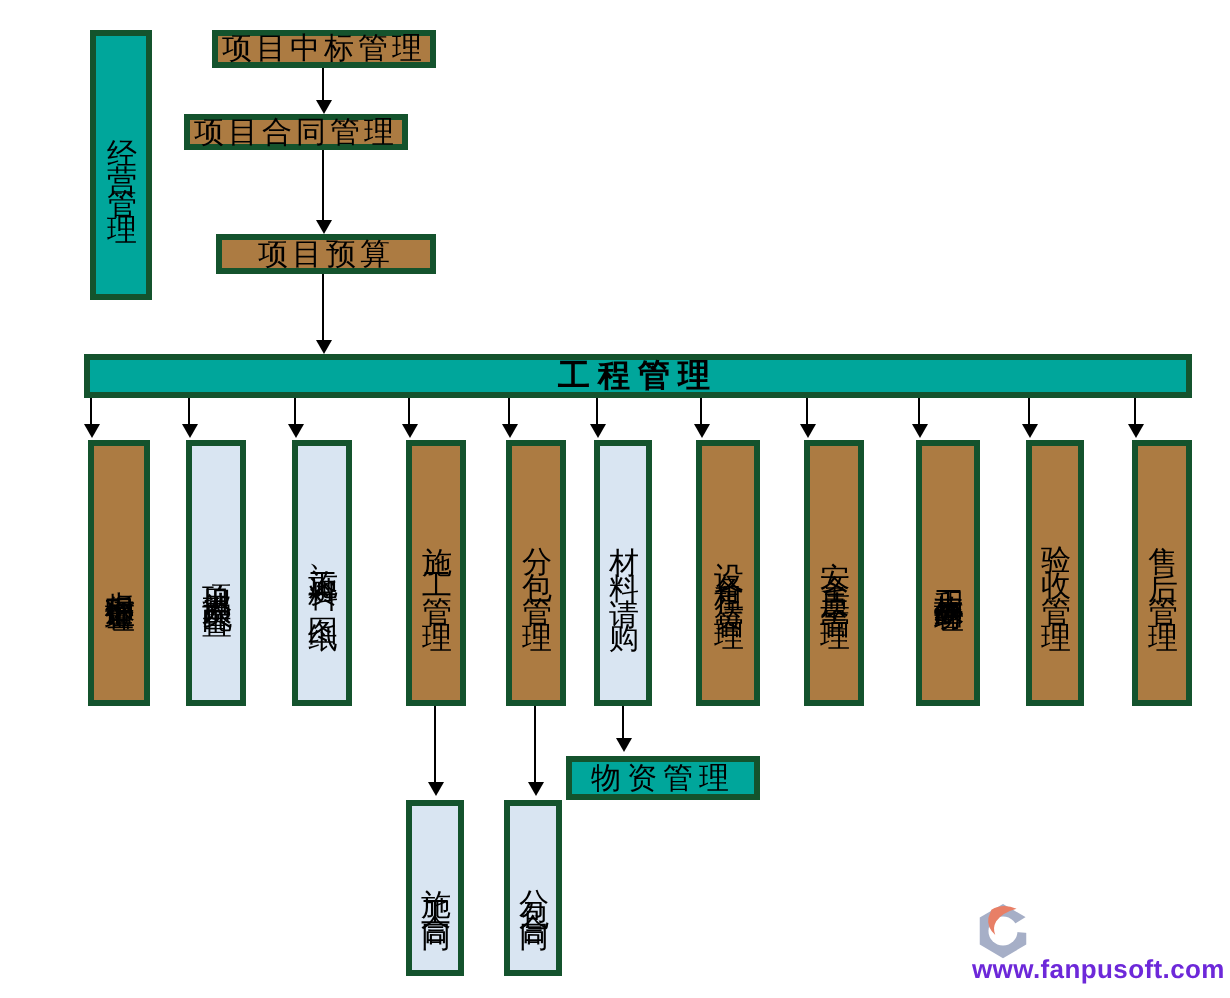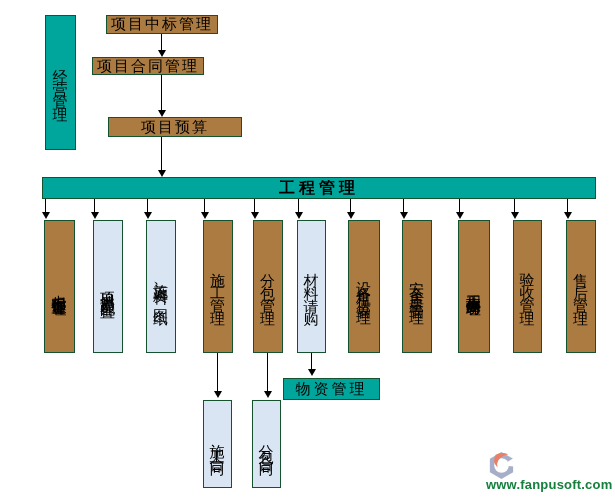--- a/index.html
+++ b/index.html
@@ -2,21 +2,21 @@
 <html><head>
 <meta charset="utf-8">
 <style>
   html,body{margin:0;padding:0;background:#ffffff;}
   #canvas{
     position:relative;width:615px;height:499px;background:#ffffff;overflow:hidden;
     font-family:"Liberation Sans","DejaVu Sans",sans-serif;color:#000;
   }
   .abs{position:absolute;box-sizing:border-box;}
   .node{
-    position:absolute;box-sizing:border-box;border:1px solid #14532d;
+    position:absolute;box-sizing:border-box;border:3px solid #14532d;
     display:flex;align-items:center;justify-content:center;
     text-align:center;color:#000;
   }
   .teal{background:#00a69b;}
   .brown{background:#ac7b42;}
   .blue{background:#d9e5f2;}
   .htext{font-size:15px;letter-spacing:2px;white-space:nowrap;}
   .bartext{font-size:16px;letter-spacing:4px;font-weight:bold;}
   .vtext{writing-mode:vertical-lr;text-orientation:upright;line-height:1;font-size:15px;}
   .ls8{letter-spacing:1px;}    
@@ -29,33 +29,33 @@
     position:absolute;width:0;height:0;
     border-left:4px solid transparent;border-right:4px solid transparent;
     border-top:7px solid #000;
   }
   .brand{
     position:absolute;left:516px;top:449px;font-size:21px;font-weight:bold;
     letter-spacing:1px;color:#a6afc7;white-space:nowrap;
   }
   .siteurl{
     position:absolute;left:486px;top:477px;font-size:13px;font-weight:bold;
-    color:#15803d;white-space:nowrap;letter-spacing:0.2px;
+    color:#6d28d9;white-space:nowrap;letter-spacing:0.2px;
   }
 </style>
 </head>
 <body>
 
 <div id="canvas">
 
   <div class="node teal vtext ls4" style="left:45px;top:15px;width:31px;height:135px;">经营管理</div>
 
   <div class="node brown htext" style="left:106px;top:15px;width:112px;height:19px;">项目中标管理</div>
   <div class="node brown htext" style="left:92px;top:57px;width:112px;height:18px;">项目合同管理</div>
-  <div class="node brown htext" style="left:108px;top:117px;width:134px;height:20px;text-align:right;">项目预算</div>
+  <div class="node brown htext" style="left:108px;top:117px;width:110px;height:20px;text-align:right;">项目预算</div>
 
   <div class="vline" style="left:161px;top:34px;height:16px;"></div>
   <div class="ahead" style="left:158px;top:50px;"></div>
   <div class="vline" style="left:161px;top:75px;height:35px;"></div>
   <div class="ahead" style="left:158px;top:110px;"></div>
   <div class="vline" style="left:161px;top:137px;height:33px;"></div>
   <div class="ahead" style="left:158px;top:170px;"></div>
 
   <div class="node teal bartext" style="left:42px;top:177px;width:554px;height:22px;">工程管理</div>
 

